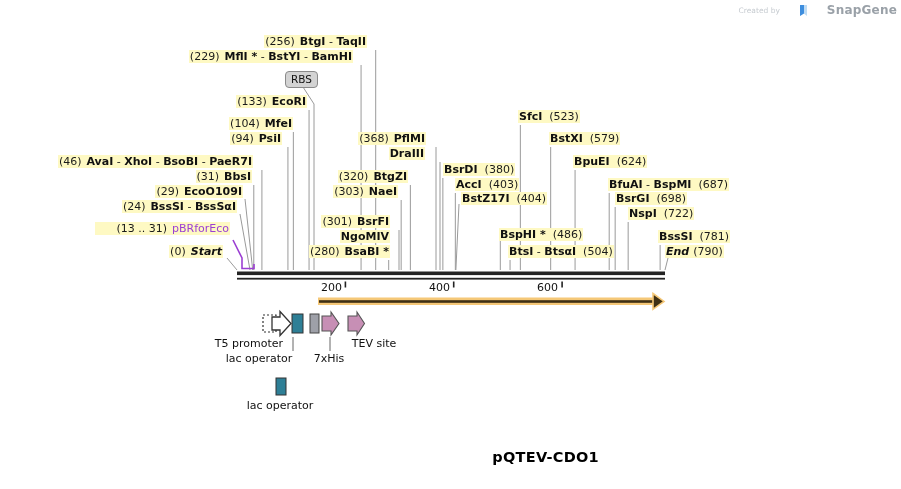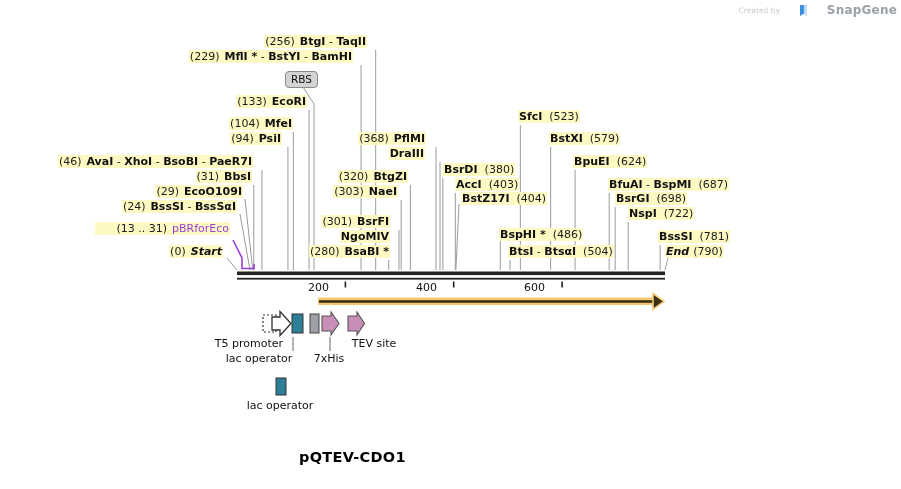--- a/index.html
+++ b/index.html
@@ -12,25 +12,25 @@
   .enz .nm{font-weight:bold;}
   .enz .pos,.enz .sep{font-weight:normal;color:#1a1a1a;}
   .enz.startend .nm{font-style:italic;}
   .enz.primer{color:#9B3FD3;font-weight:normal;}
   .enz.primer .nm{font-weight:normal;}
   
   .rbs-box{position:absolute;left:285px;top:71px;width:31px;height:15px;background:#D3D3D3;
            border:1px solid #8a8a8a;border-radius:4px;text-align:center;font-size:10.5px;
            line-height:15px;color:#111;}
   
-  .tick{position:absolute;width:34px;text-align:left;font-size:11px;color:#111;line-height:12px;}
+  .tick{position:absolute;width:34px;text-align:right;font-size:11px;color:#111;line-height:12px;}
   
   .flabel{position:absolute;text-align:center;font-size:11px;color:#111;line-height:13px;}
   
-  .title{position:absolute;left:299px;top:449px;width:300px;text-align:left;
+  .title{position:absolute;left:299px;top:449px;width:300px;text-align:right;
          font-size:14.5px;font-weight:bold;color:#000;letter-spacing:.3px;}
   .subtitle{position:absolute;left:299px;top:467px;width:300px;text-align:center;
             font-size:11px;color:#222;}
   
   .watermark{position:absolute;right:4px;top:3px;display:flex;align-items:center;gap:18px;}
   .watermark .cb{font-size:7.5px;color:#C6CBD0;}
   .watermark .brand{font-size:12px;color:#9AA1A8;font-weight:bold;letter-spacing:.2px;}
 </style>
 </head>
 <body>

